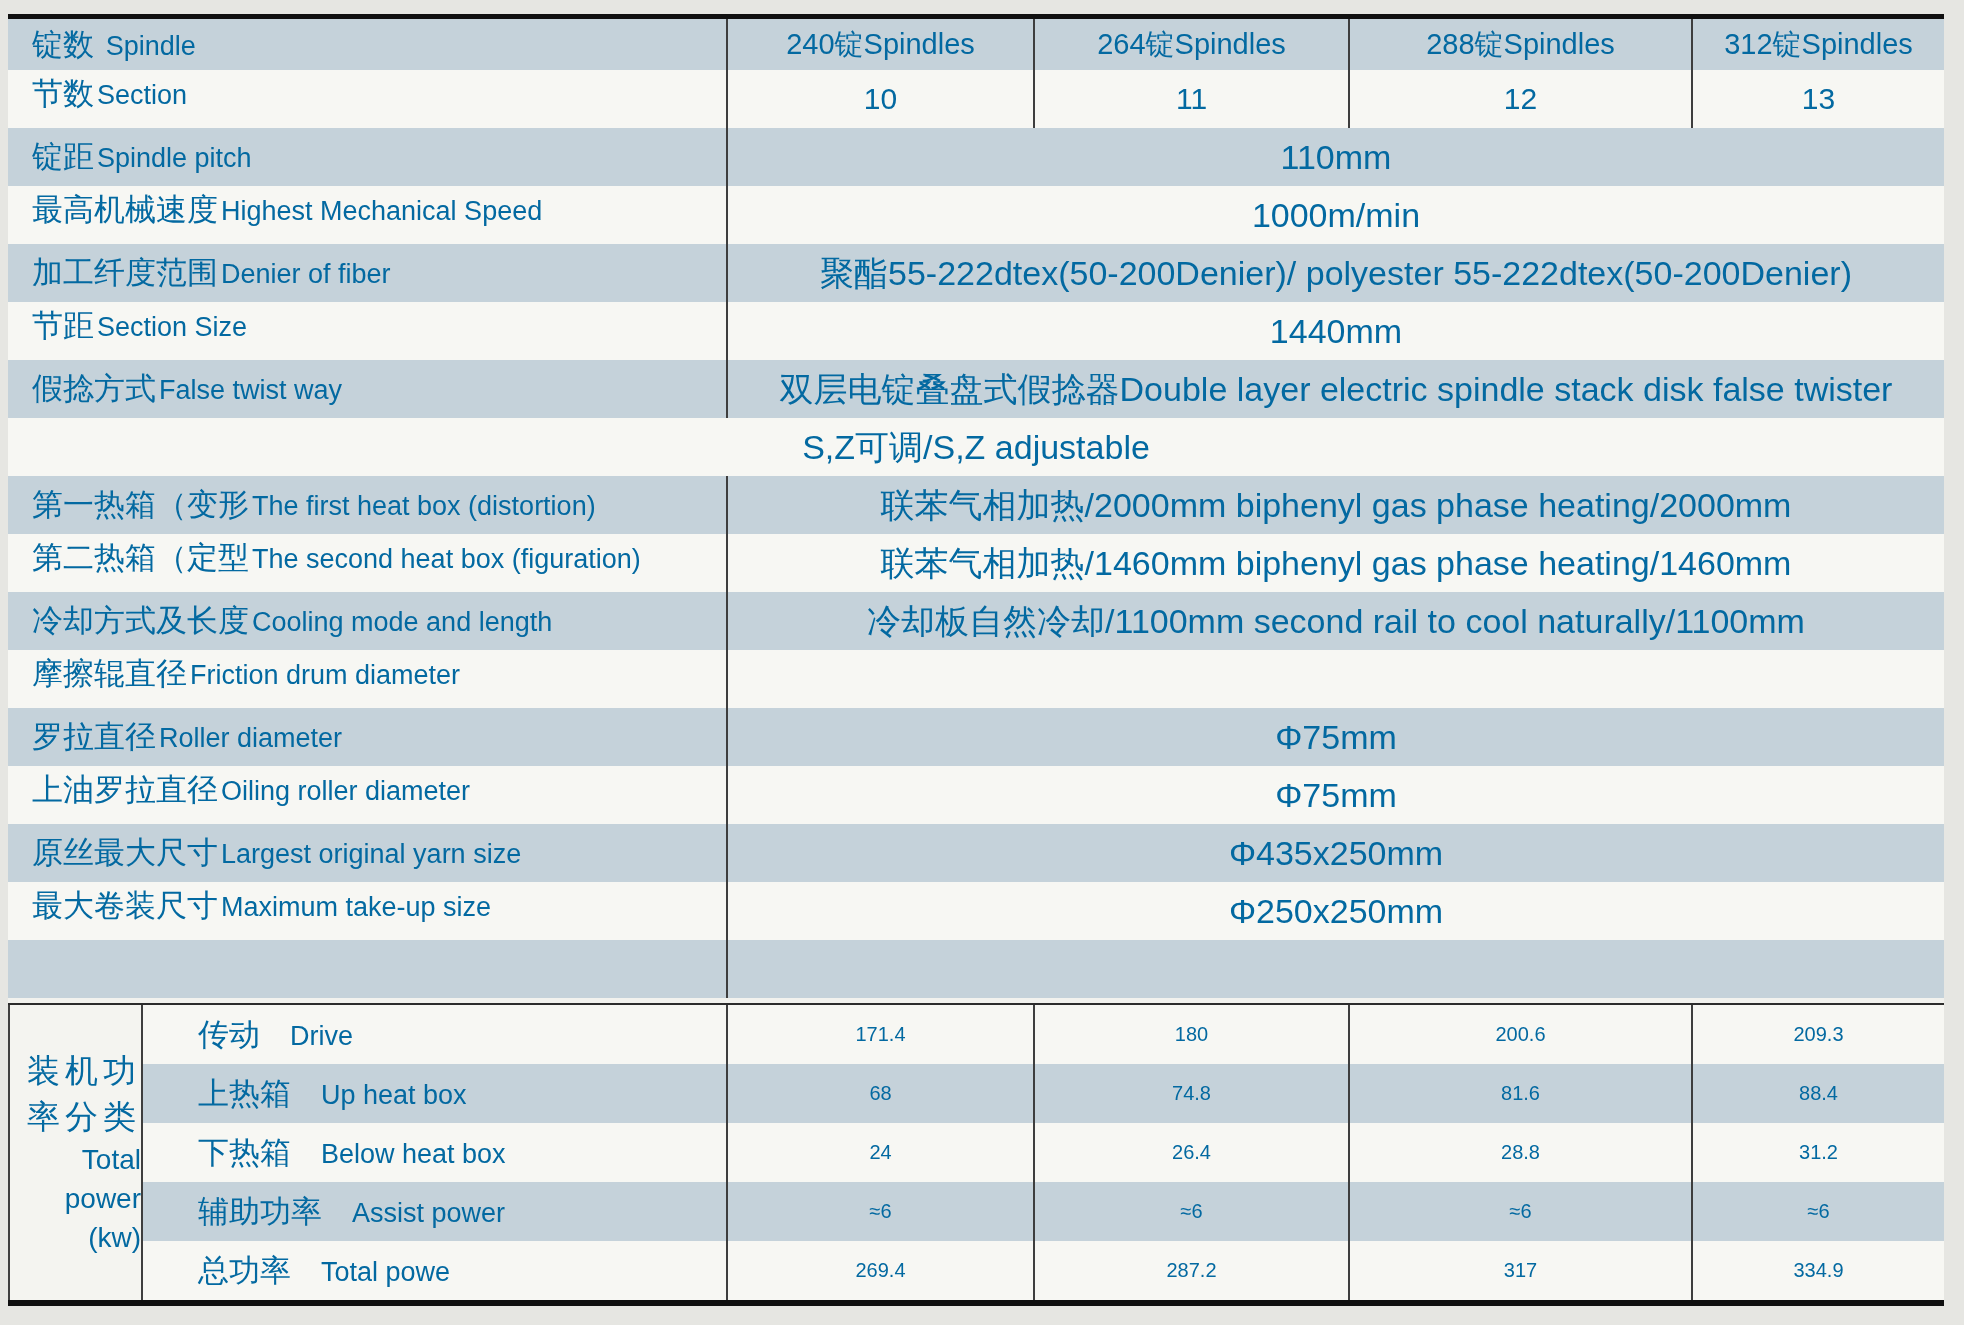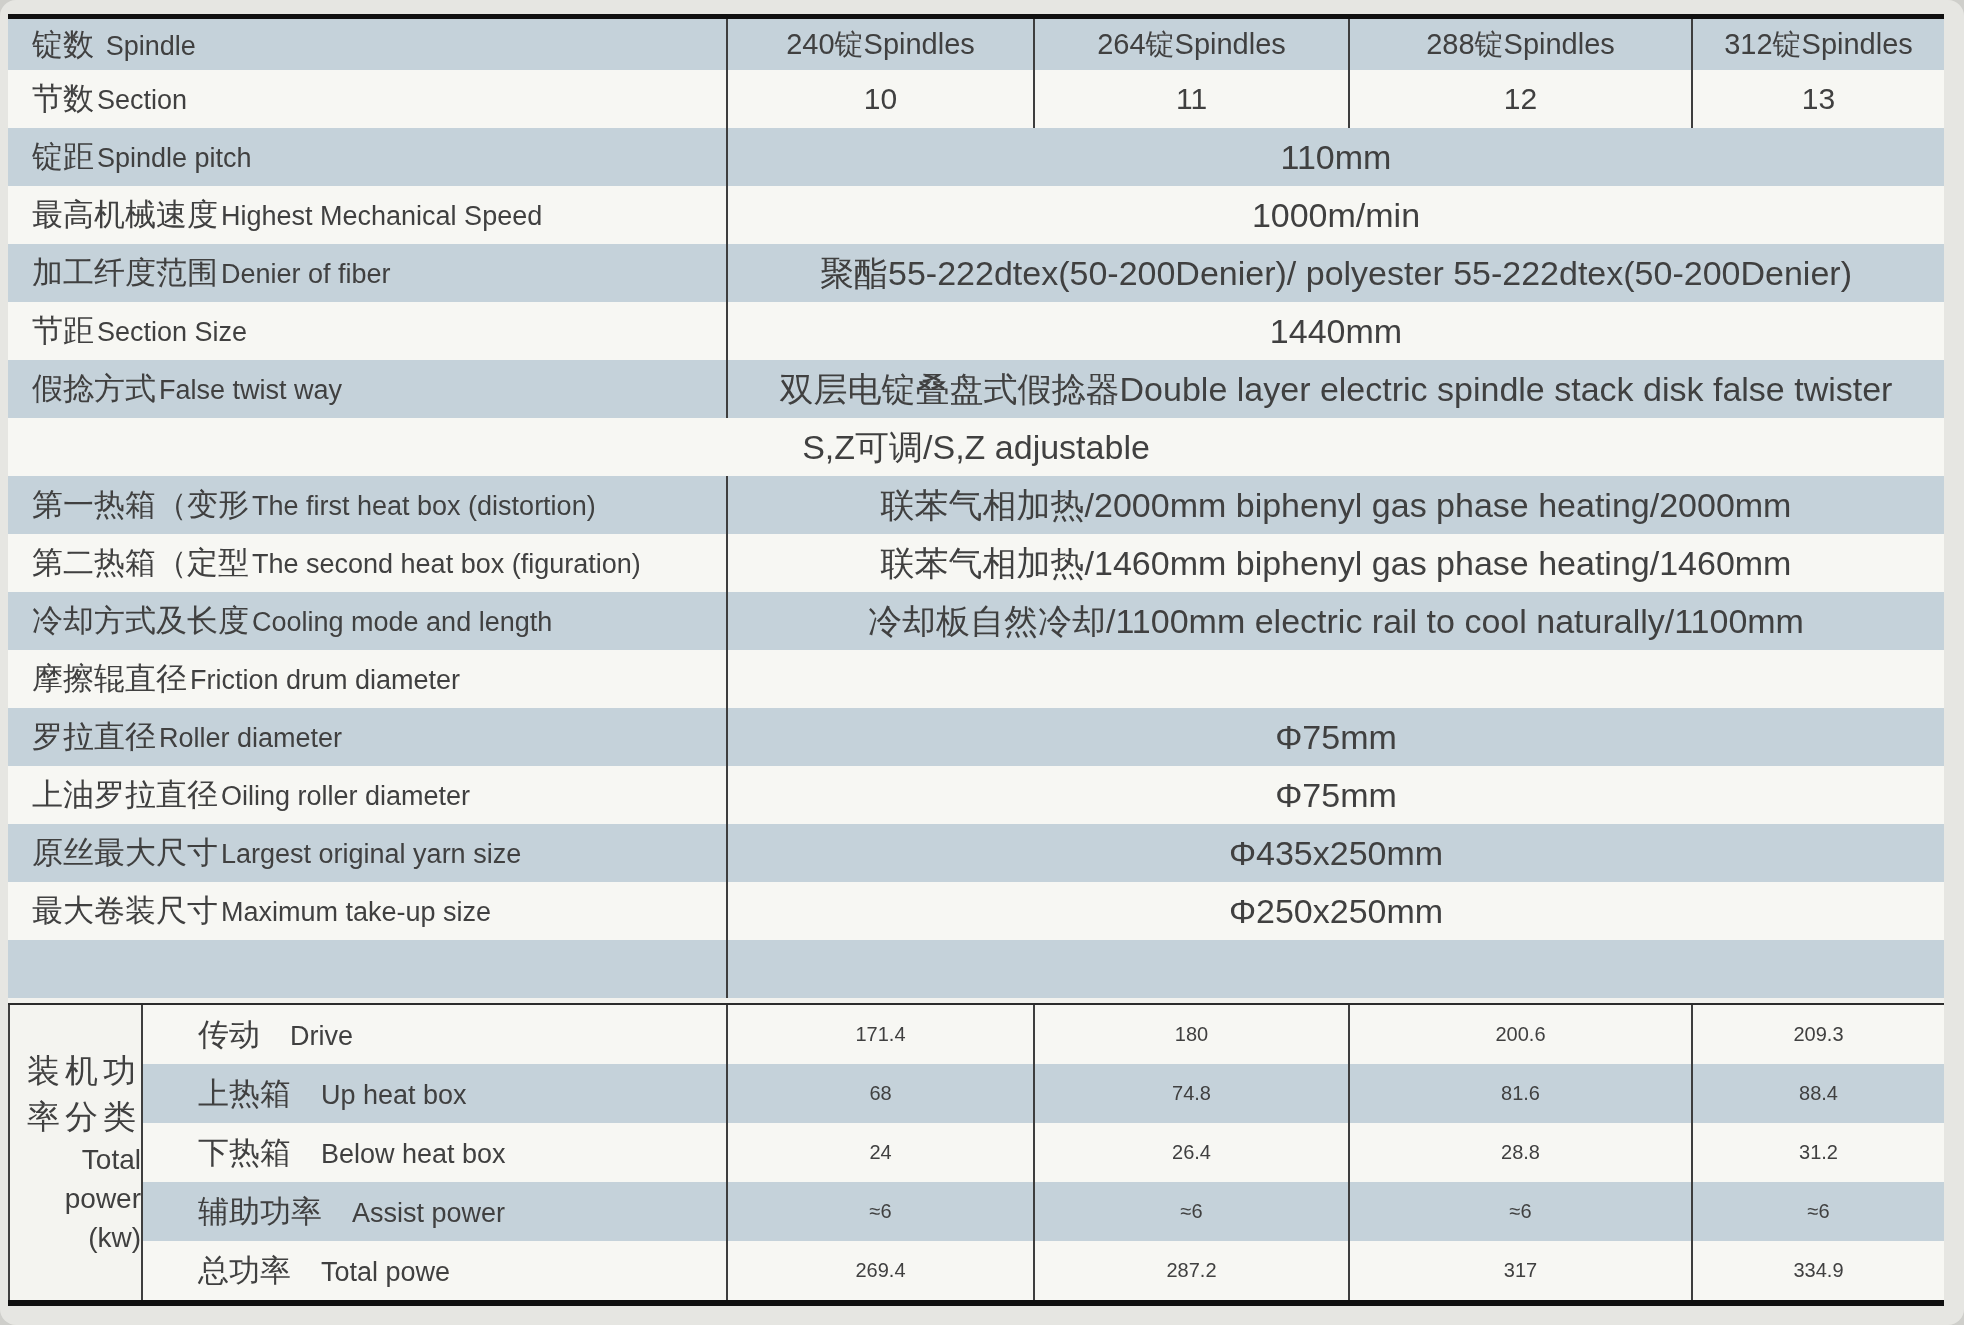--- a/index.html
+++ b/index.html
@@ -2,39 +2,38 @@
 <html><head>
 <meta charset="utf-8">
 <style>
   html,body{margin:0;padding:0;}
   body{background:#cfcfcb;}
   #stage{
     position:relative;
     width:1964px;height:1325px;
     background:#e6e6e2;
     font-family:"Liberation Sans", sans-serif;
-    color:#404040;
+    color:#0369a1;
     overflow:hidden;
-    border-radius:16px;
   }
   #spec-table{
     position:absolute;
     left:8px;top:14px;
     width:1936px;
   }
   .tborder{background:#101010;width:100%;}
   .tborder.top{height:5px;}
   .tborder.bottom{height:6px;}
   .thinline{height:2px;background:#2c2c2c;width:100%;}
   .sliver{height:5px;background:#f2f2ee;width:100%;}
 
   .row{display:flex;height:58px;line-height:58px;white-space:nowrap;}
   .row.hdr{height:51px;line-height:51px;}
   .row.blue{background:#c5d2da;}
-  .row.white{background:#f7f7f3;}
+  .row.white{background:#f7f7f3;align-items:flex-end;}
 
   .cell{box-sizing:border-box;}
   .cell.label{
     width:720px;
     padding-left:24px;
     border-right:2px solid #3e3e3e;
     overflow:hidden;
   }
   .zh{font-size:31px;}
   .en{font-size:27px;margin-left:3px;}
@@ -130,21 +129,21 @@
     <div class="row blue">
       <div class="cell label"><span class="zh">第一热箱（变形</span><span class="en">The first heat box (distortion)</span></div>
       <div class="cell spanval">联苯气相加热/2000mm biphenyl gas phase heating/2000mm</div>
     </div>
     <div class="row white">
       <div class="cell label"><span class="zh">第二热箱（定型</span><span class="en">The second heat box (figuration)</span></div>
       <div class="cell spanval">联苯气相加热/1460mm biphenyl gas phase heating/1460mm</div>
     </div>
     <div class="row blue">
       <div class="cell label"><span class="zh">冷却方式及长度</span><span class="en">Cooling mode and length</span></div>
-      <div class="cell spanval">冷却板自然冷却/1100mm electric rail to cool naturally/1100mm</div>
+      <div class="cell spanval">冷却板自然冷却/1100mm second rail to cool naturally/1100mm</div>
     </div>
     <div class="row white">
       <div class="cell label"><span class="zh">摩擦辊直径</span><span class="en">Friction drum diameter</span></div>
     </div>
     <div class="row blue">
       <div class="cell label"><span class="zh">罗拉直径</span><span class="en">Roller diameter</span></div>
       <div class="cell spanval">Φ75mm</div>
     </div>
     <div class="row white">
       <div class="cell label"><span class="zh">上油罗拉直径</span><span class="en">Oiling roller diameter</span></div>

